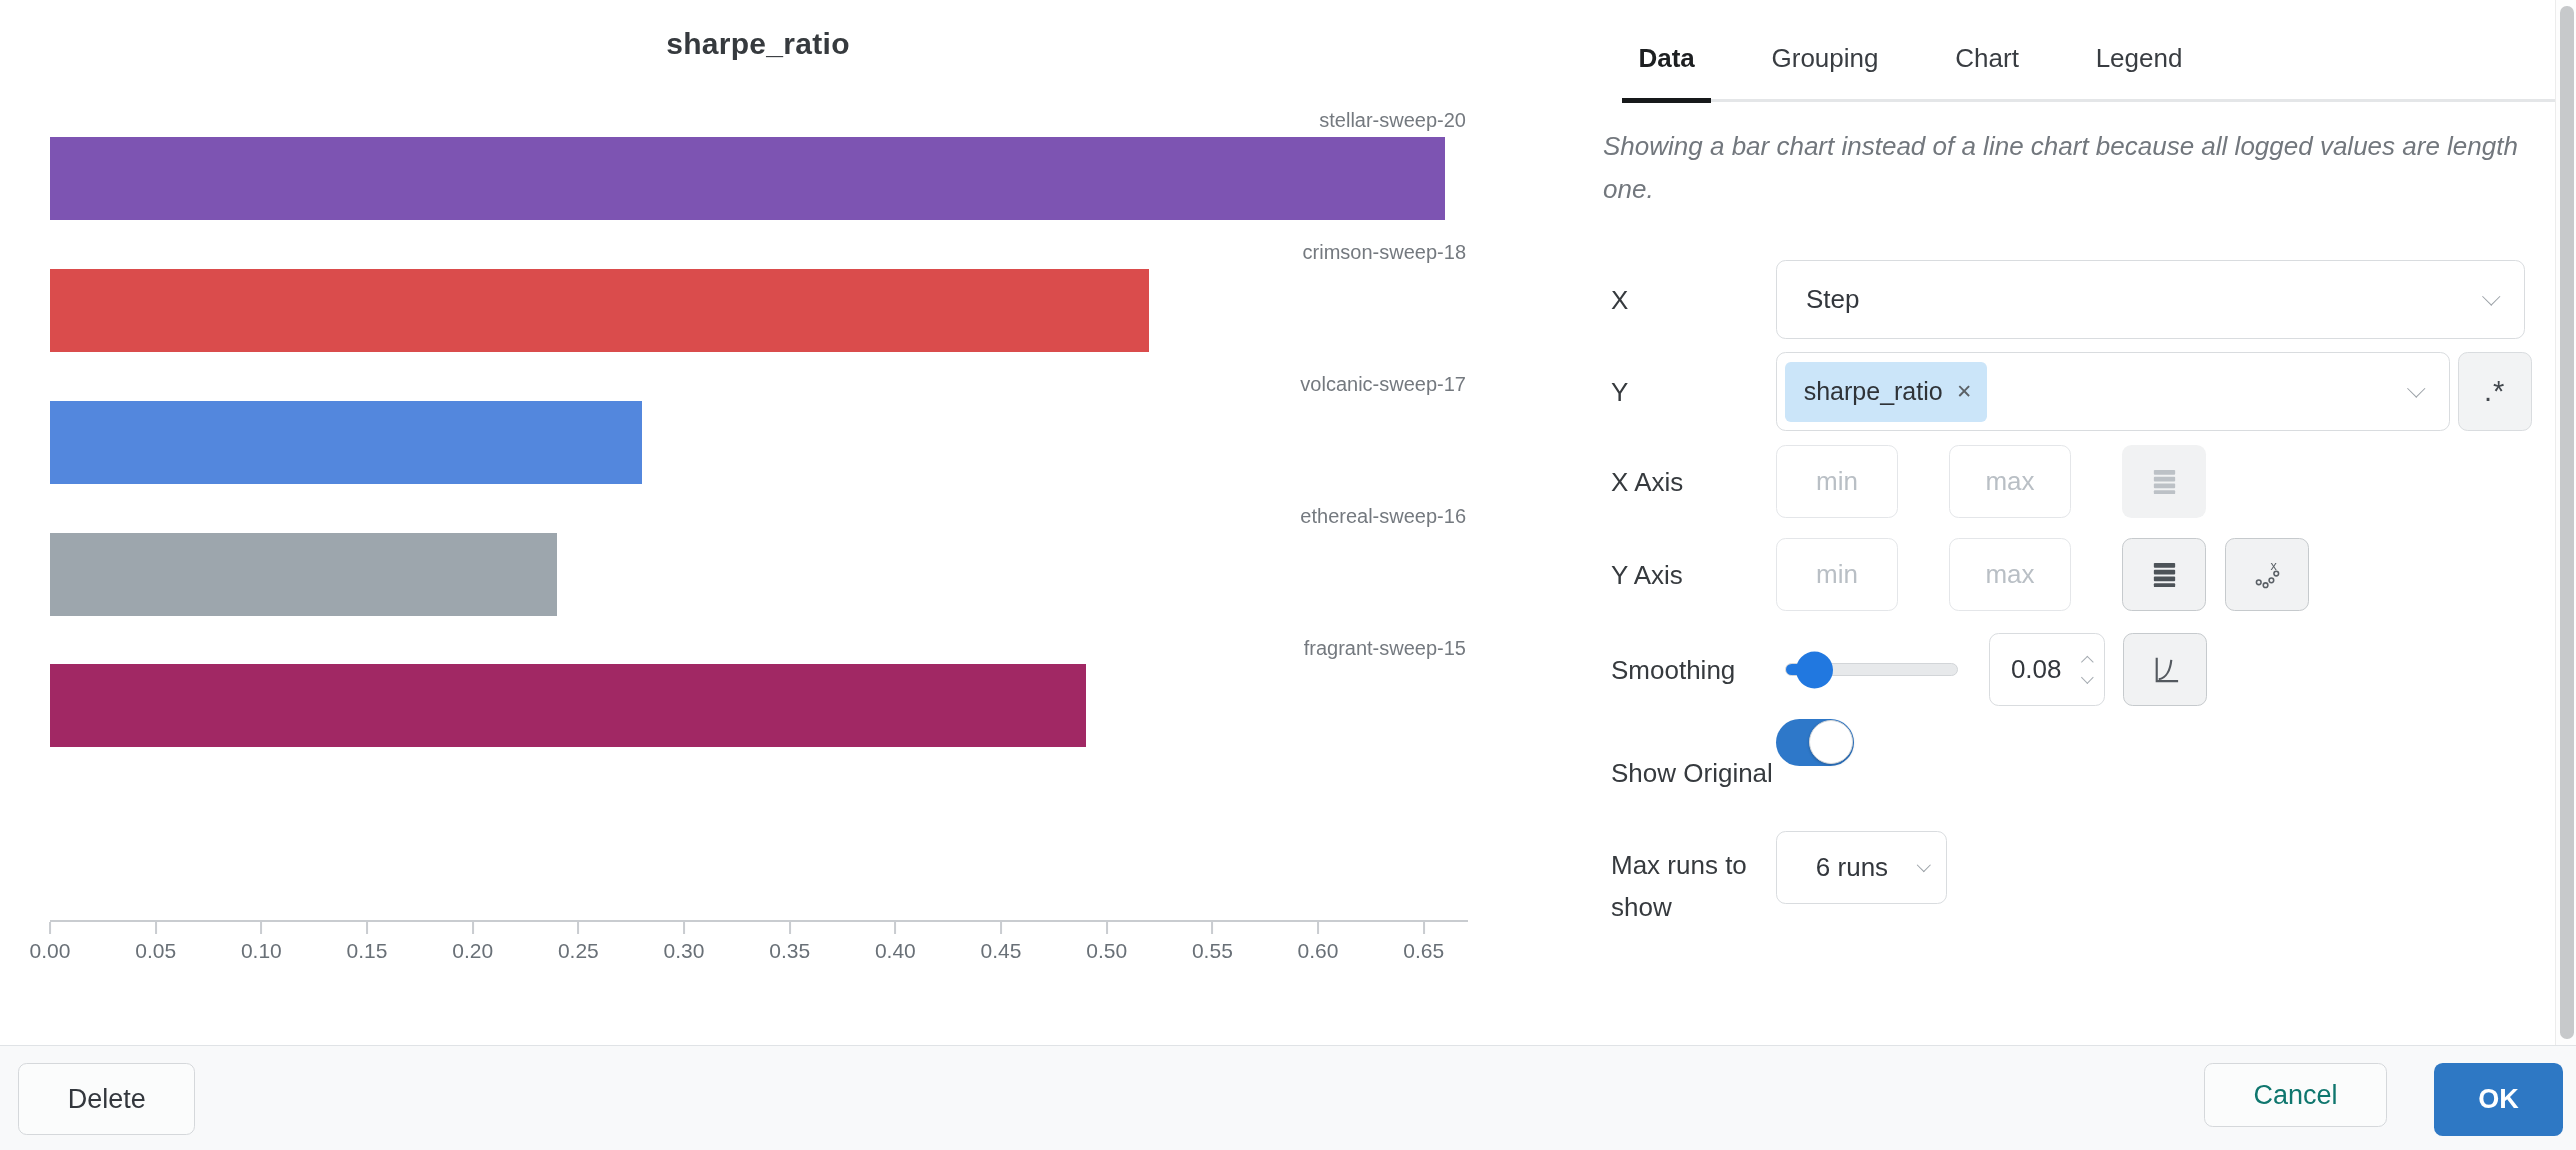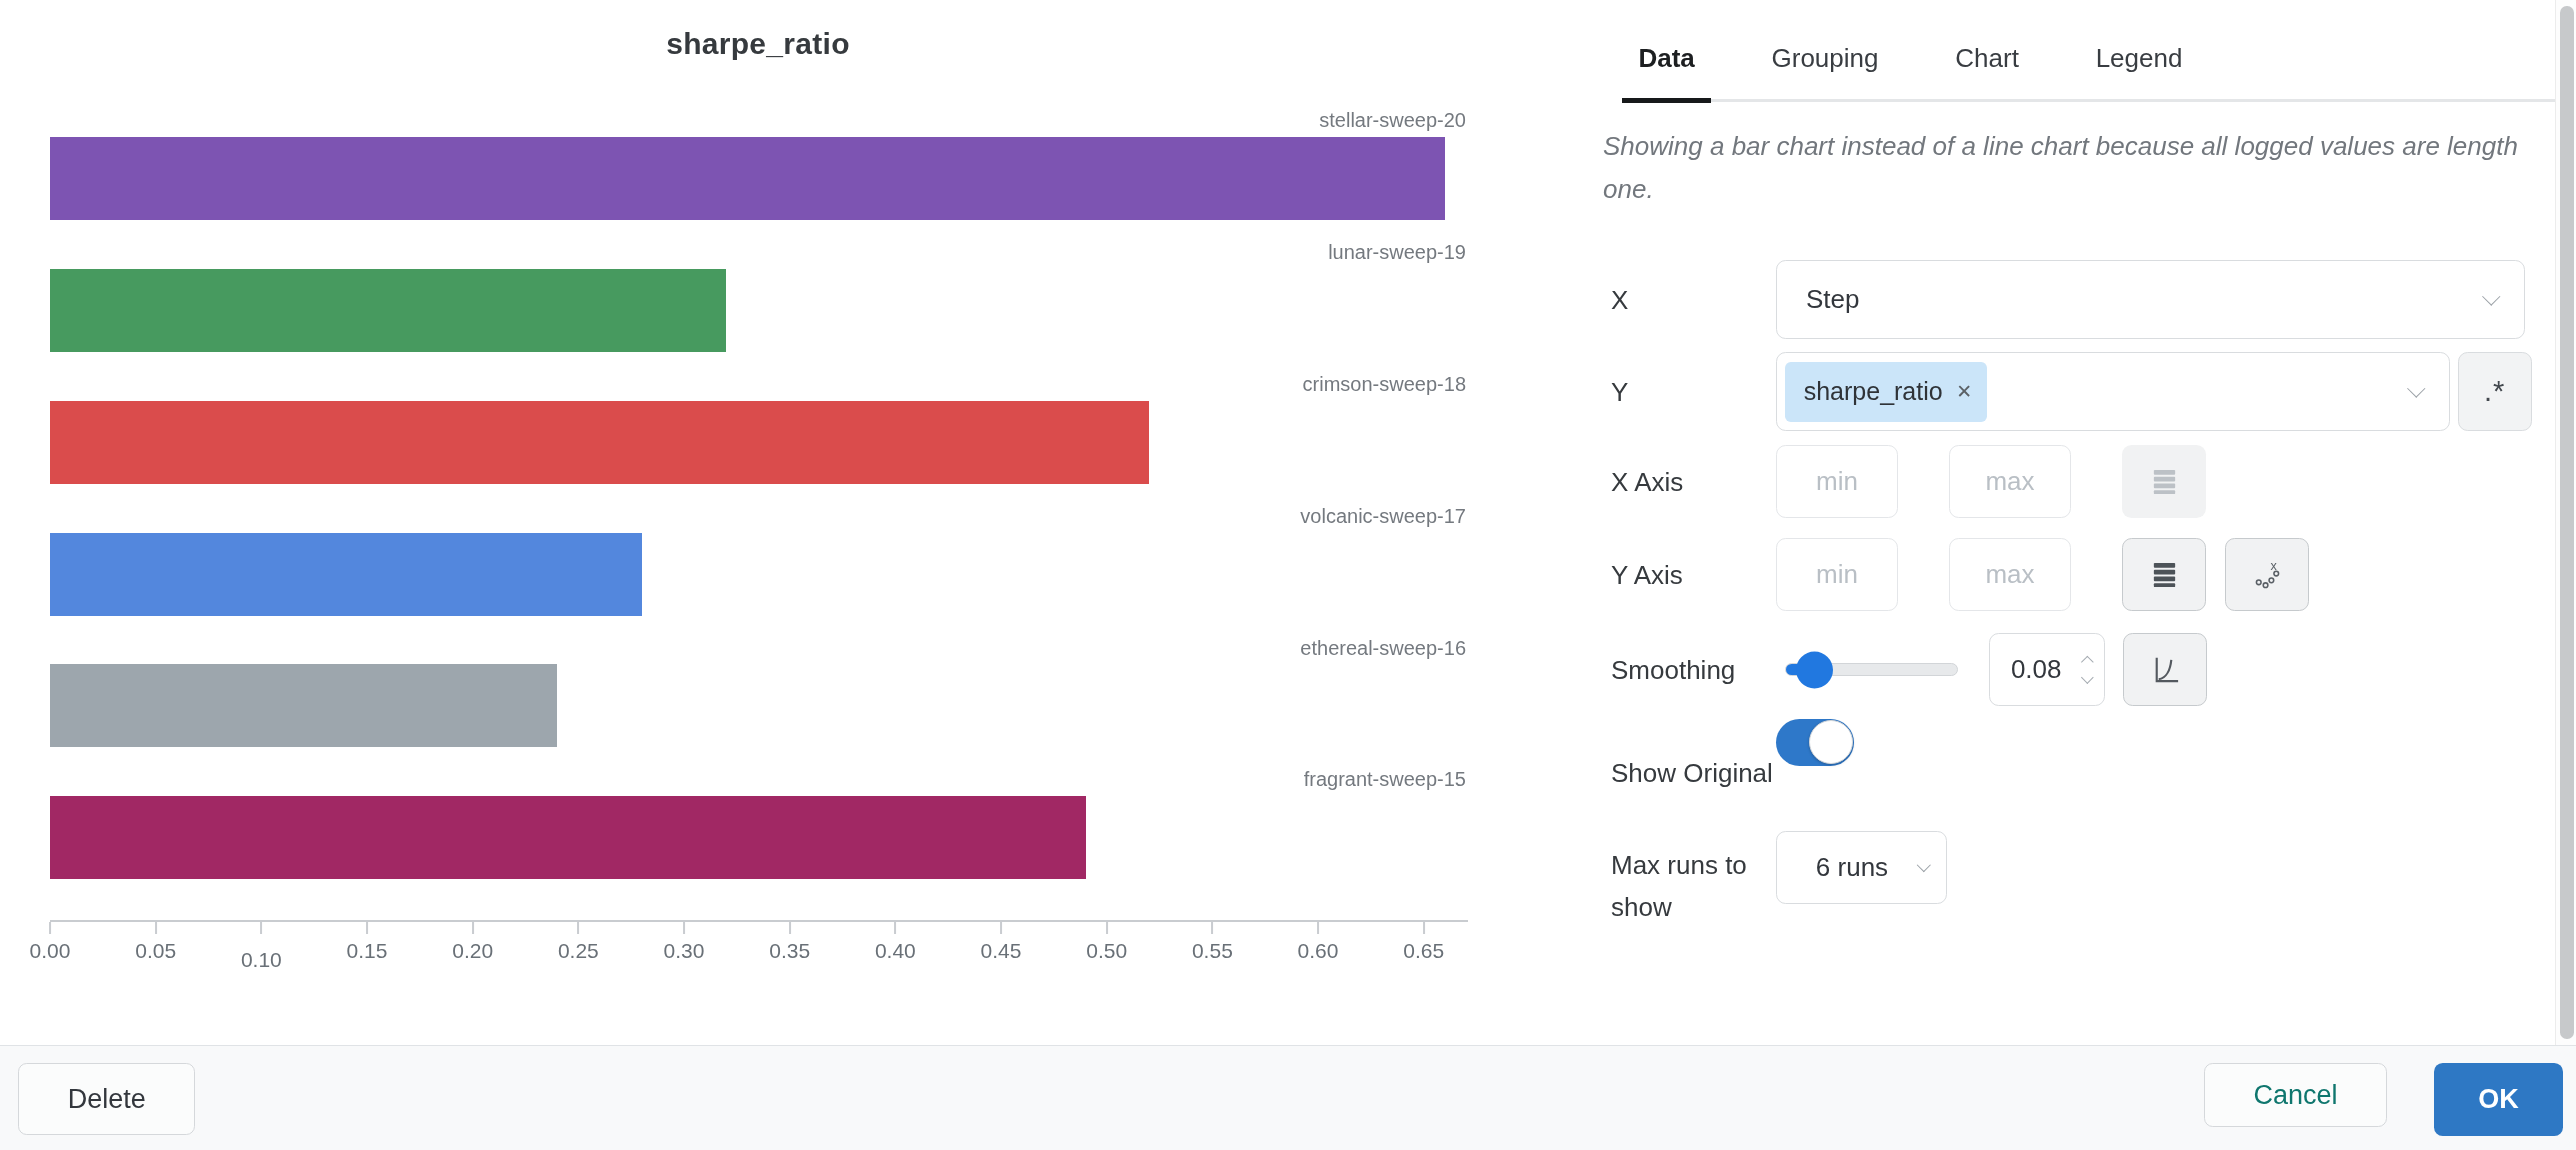--- a/index.html
+++ b/index.html
@@ -97,24 +97,20 @@
 
 <div class="stage">
 
   <div class="chart-title">sharpe_ratio</div>
   <div class="bars" id="bars">
       <div class="bar-group">
         <div class="bar-label">stellar-sweep-20</div>
         <div class="bar" style="width: 98.5075%; background: rgb(125, 84, 178);"></div>
       </div>
       <div class="bar-group">
-        <div class="bar-label">lunar-sweep-19</div>
-        <div class="bar" style="width: 47.7612%; background: rgb(71, 154, 95);"></div>
-      </div>
-      <div class="bar-group">
         <div class="bar-label">crimson-sweep-18</div>
         <div class="bar" style="width: 77.6119%; background: rgb(218, 76, 76);"></div>
       </div>
       <div class="bar-group">
         <div class="bar-label">volcanic-sweep-17</div>
         <div class="bar" style="width: 41.791%; background: rgb(83, 135, 221);"></div>
       </div>
       <div class="bar-group">
         <div class="bar-label">ethereal-sweep-16</div>
         <div class="bar" style="width: 35.8209%; background: rgb(157, 166, 173);"></div>
@@ -124,21 +120,21 @@
         <div class="bar" style="width: 73.1343%; background: rgb(161, 40, 100);"></div>
       </div>
     </div>
   <div class="axis-line"></div>
   <div class="ticks" id="ticks">
       <div class="tick-mark" style="left: 0%;"></div>
       <div class="tick-label" style="left: 0%;">0.00</div>
       <div class="tick-mark" style="left: 7.46269%;"></div>
       <div class="tick-label" style="left: 7.46269%;">0.05</div>
       <div class="tick-mark" style="left: 14.9254%;"></div>
-      <div class="tick-label" style="left: 14.9254%; margin-top: 9px;">0.10</div>
+      <div class="tick-label" style="left: 14.9254%;">0.10</div>
       <div class="tick-mark" style="left: 22.3881%;"></div>
       <div class="tick-label" style="left: 22.3881%;">0.15</div>
       <div class="tick-mark" style="left: 29.8507%;"></div>
       <div class="tick-label" style="left: 29.8507%;">0.20</div>
       <div class="tick-mark" style="left: 37.3134%;"></div>
       <div class="tick-label" style="left: 37.3134%;">0.25</div>
       <div class="tick-mark" style="left: 44.7761%;"></div>
       <div class="tick-label" style="left: 44.7761%;">0.30</div>
       <div class="tick-mark" style="left: 52.2388%;"></div>
       <div class="tick-label" style="left: 52.2388%;">0.35</div>

